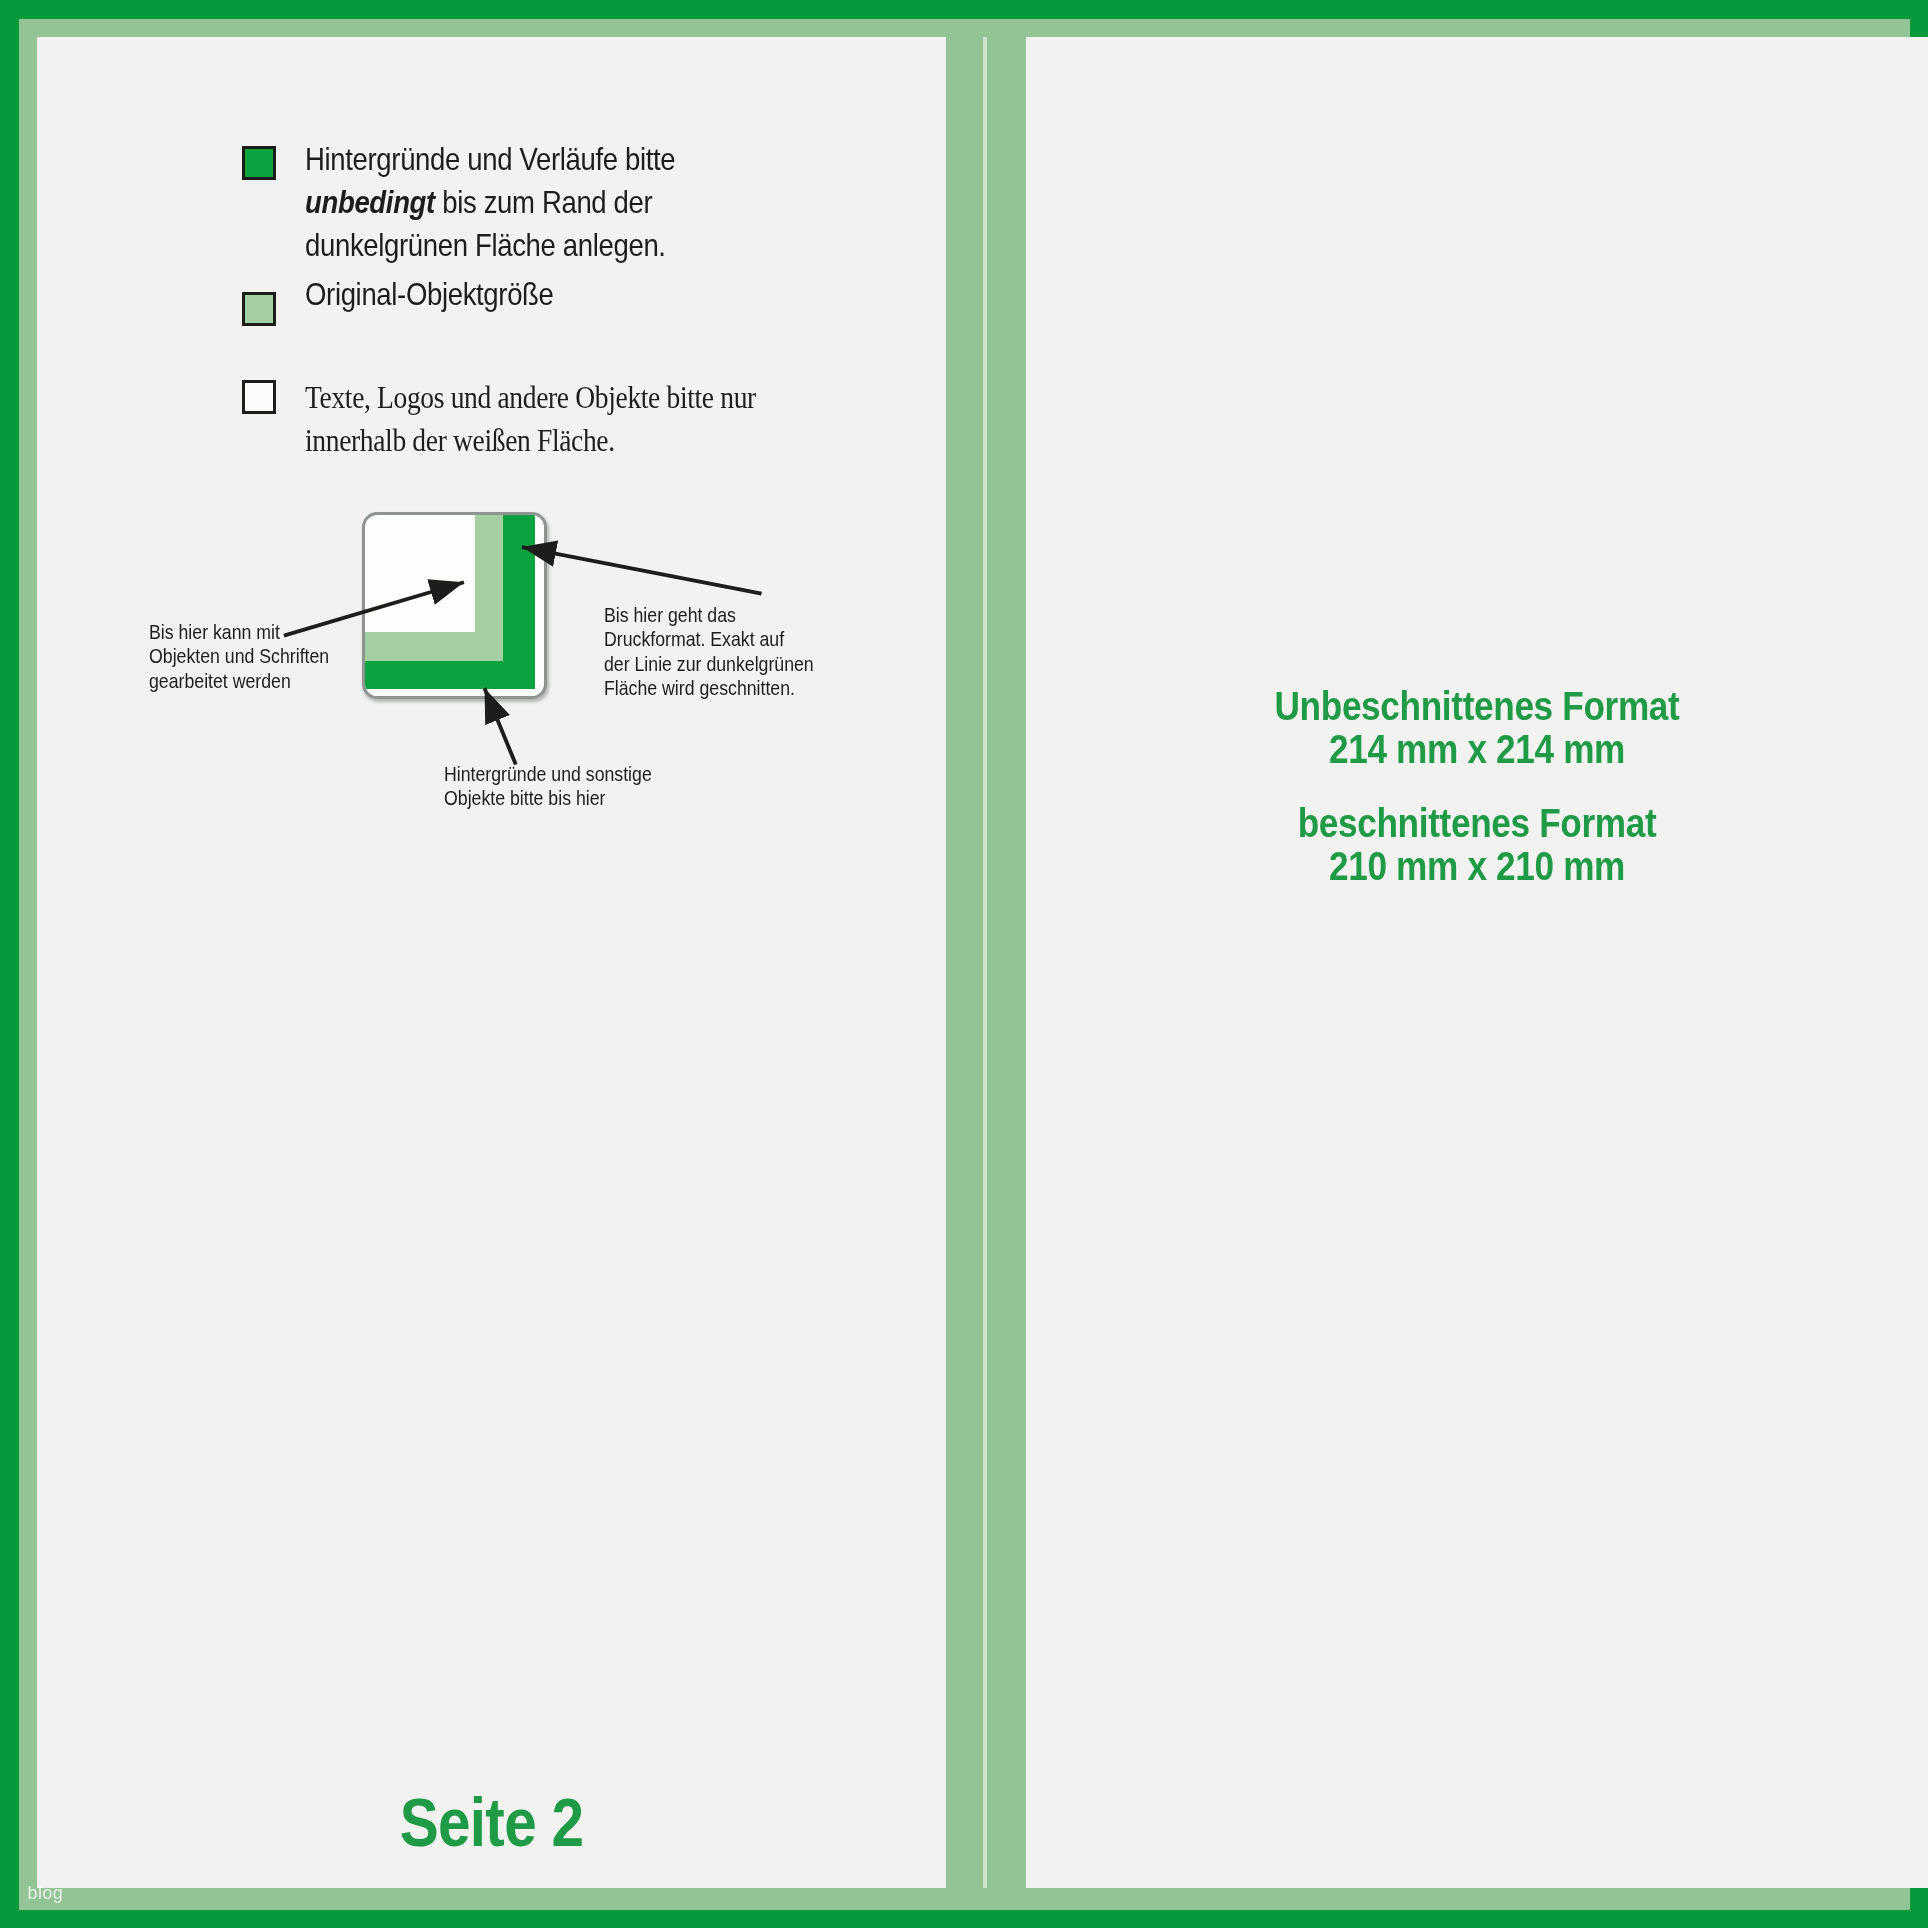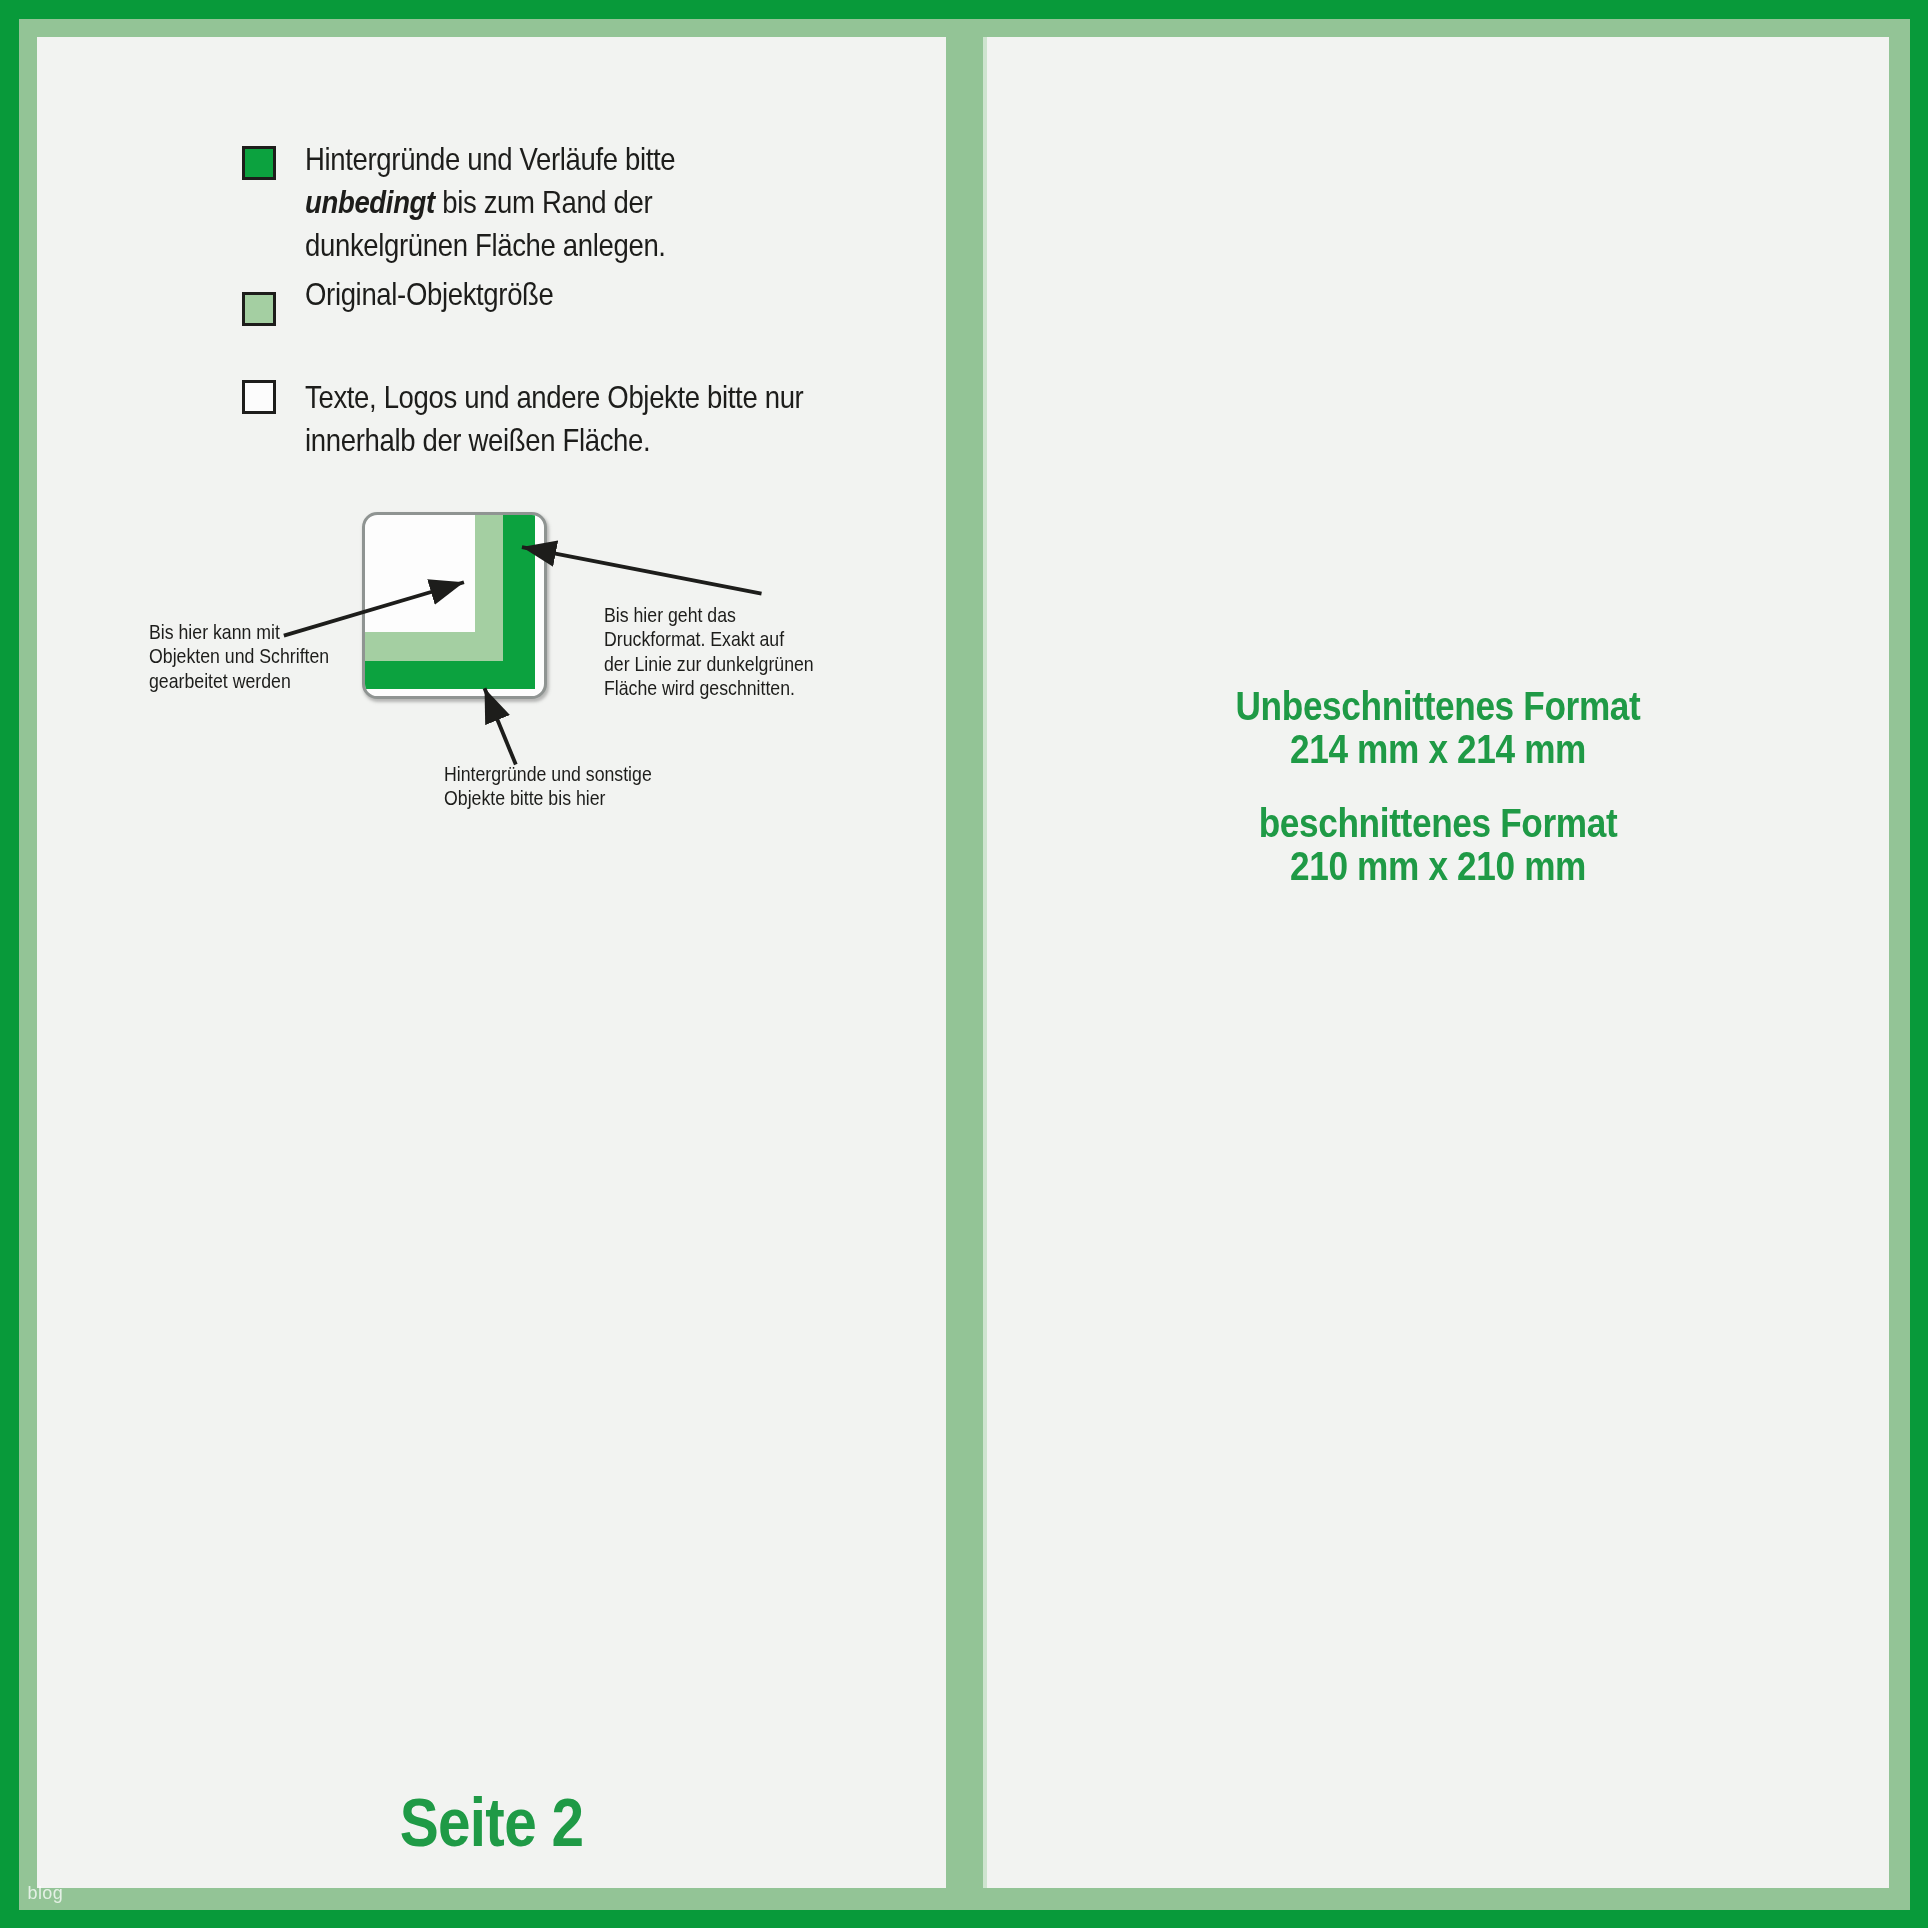--- a/index.html
+++ b/index.html
@@ -16,21 +16,21 @@
   body{
     width:1929px;height:1929px;
     background:var(--frame-green);
     font-family:"Liberation Sans","DejaVu Sans",sans-serif;
     color:var(--ink);
   }
   .canvas{position:relative;width:1929px;height:1929px;background:var(--frame-green);overflow:hidden;}
   .band{position:absolute;left:19px;top:19px;right:19px;bottom:19px;background:var(--band-green);}
   .panel{position:absolute;top:37px;height:1851px;background:var(--panel-bg);}
   .panel.left{left:37px;width:909px;}
-  .panel.right{left:987px;width:902px;}
+  .panel.right{left:1026px;width:902px;}
   .gutter-highlight{position:absolute;left:983px;top:37px;width:3.8px;height:1851px;background:rgba(255,255,255,.55);}
 
   .cond{transform:scaleX(.86);transform-origin:0 0;white-space:nowrap;}
   .cond.center{transform-origin:50% 0;text-align:center;white-space:nowrap;}
 
   
   .swatch{position:absolute;width:34px;height:34px;box-sizing:border-box;border:3.1px solid var(--ink);}
   .swatch.dark{background:var(--dark-green);}
   .swatch.light{background:var(--light-green);}
   .swatch.white{background:#fcfcfc;}
@@ -79,21 +79,21 @@
     <div class="legend-text" style="top:101px;">
       <div class="cond"><span>Hintergründe und Verläufe bitte</span></div>
       <div class="cond"><span class="emph">unbedingt</span><span> bis zum Rand der</span></div>
       <div class="cond"><span>dunkelgrünen Fläche anlegen.</span></div>
     </div>
 
     <div class="legend-text" style="top:236px;">
       <div class="cond"><span>Original-Objektgröße</span></div>
     </div>
 
-    <div class="legend-text" style="top:339px;">
+    <div class="legend-text" style="top:339px;font-family:Liberation Serif, serif;">
       <div class="cond"><span>Texte, Logos und andere Objekte bitte nur</span></div>
       <div class="cond"><span>innerhalb der weißen Fläche.</span></div>
     </div>
 
     <div class="card">
       <div class="rect lg-v"></div>
       <div class="rect lg-h"></div>
       <div class="rect dg-v"></div>
       <div class="rect dg-h"></div>
     </div>

